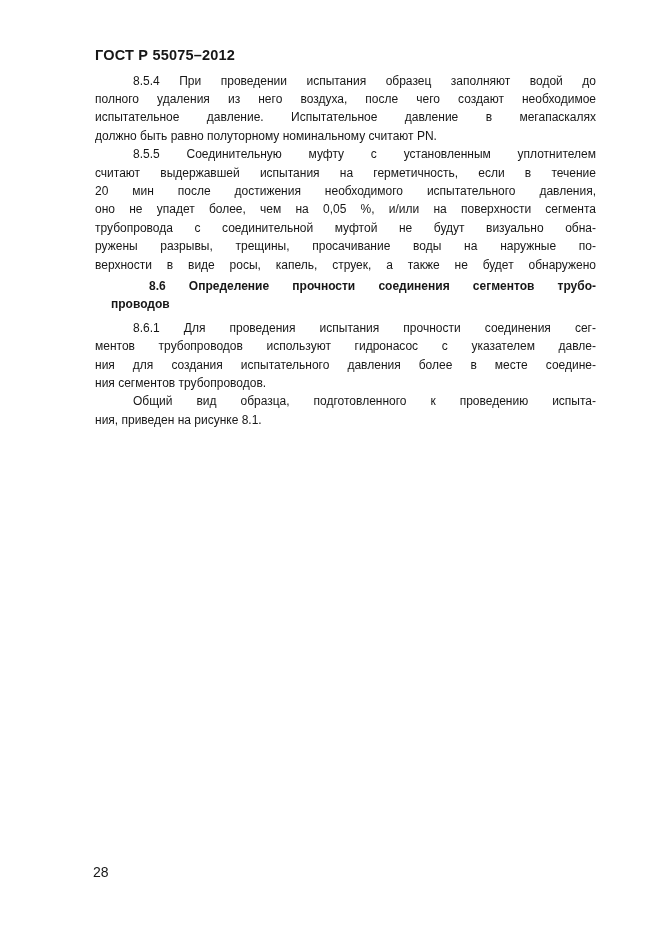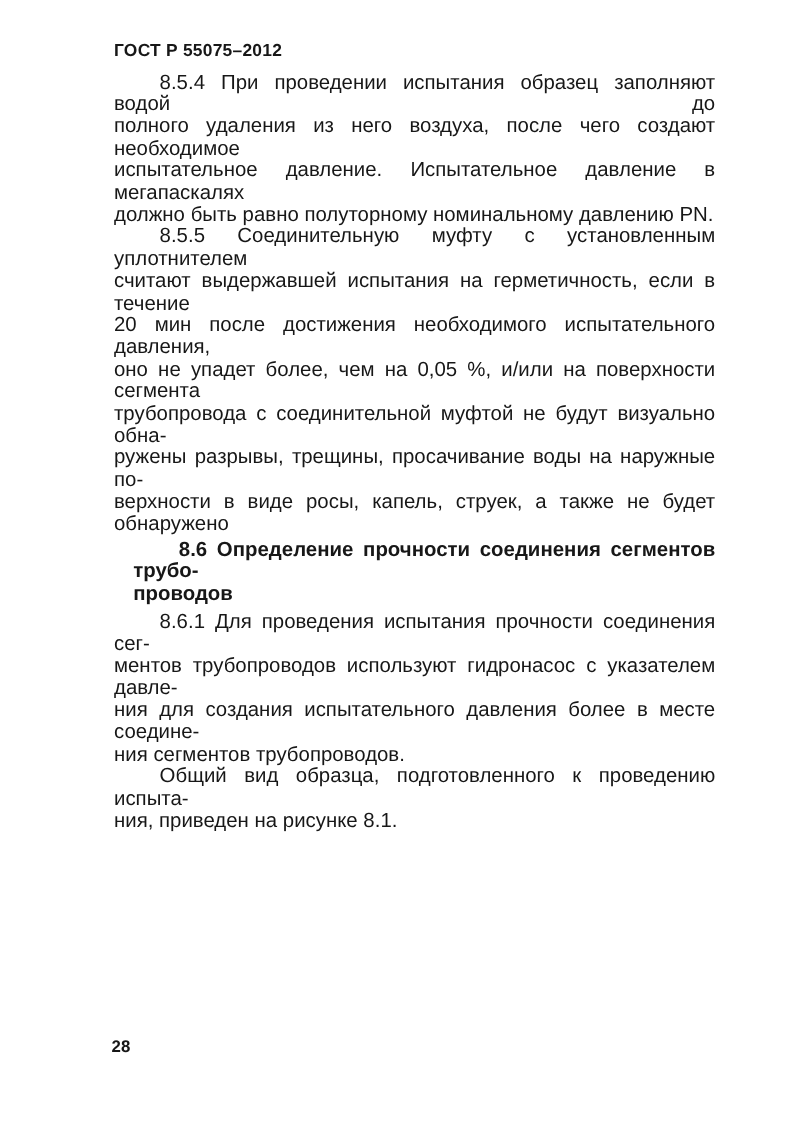--- a/index.html
+++ b/index.html
@@ -6,34 +6,34 @@
     margin: 0;
     padding: 0;
     background: #ffffff;
   }
   .page {
     position: relative;
     width: 661px;
     height: 935px;
     background: #ffffff;
     box-sizing: border-box;
-    padding: 34px 65px 0 95px;
+    padding: 46px 65px 0 95px;
     font-family: "Liberation Sans", "DejaVu Sans", sans-serif;
     color: #171717;
     overflow: hidden;
   }
   .doc-header {
     font-size: 14.5px;
     font-weight: bold;
     line-height: 18.5px;
     margin-bottom: 7px;
     letter-spacing: 0.2px;
   }
   .doc-body {
-    font-size: 17px;
+    font-size: 12px;
     line-height: 18.4px;
   }
   .block {
     margin: 0;
   }
   .block.heading {
     font-weight: bold;
     margin: 3px 0 5px 16px;
   }
   .line {
@@ -47,35 +47,34 @@
   .line.indent {
     text-indent: 38px;
   }
   .page-number {
     position: absolute;
     left: 93px;
     top: 863px;
     font-size: 14px;
     line-height: 18px;
     color: #171717;
-    font-weight: bold;
   }
 </style>
 </head>
 <body>
 
 <div class="page">
   <div class="doc-header">ГОСТ Р 55075–2012</div>
 
   <div class="doc-body">
       <div class="block paragraph">
         <div class="line fill indent">8.5.4 При проведении испытания образец заполняют водой до</div>
         <div class="line fill">полного удаления из него воздуха, после чего создают необходимое</div>
         <div class="line fill">испытательное давление. Испытательное давление в мегапаскалях</div>
-        <div class="line">должно быть равно полуторному номинальному давлению PN.</div>
+        <div class="line">должно быть равно полуторному номинальному считают PN.</div>
       </div>
       <div class="block paragraph">
         <div class="line fill indent">8.5.5 Соединительную муфту с установленным уплотнителем</div>
         <div class="line fill">считают выдержавшей испытания на герметичность, если в течение</div>
         <div class="line fill">20 мин после достижения необходимого испытательного давления,</div>
         <div class="line fill">оно не упадет более, чем на 0,05 %, и/или на поверхности сегмента</div>
         <div class="line fill">трубопровода с соединительной муфтой не будут визуально обна-</div>
         <div class="line fill">ружены разрывы, трещины, просачивание воды на наружные по-</div>
         <div class="line fill">верхности в виде росы, капель, струек, а также не будет обнаружено</div>
       </div>

